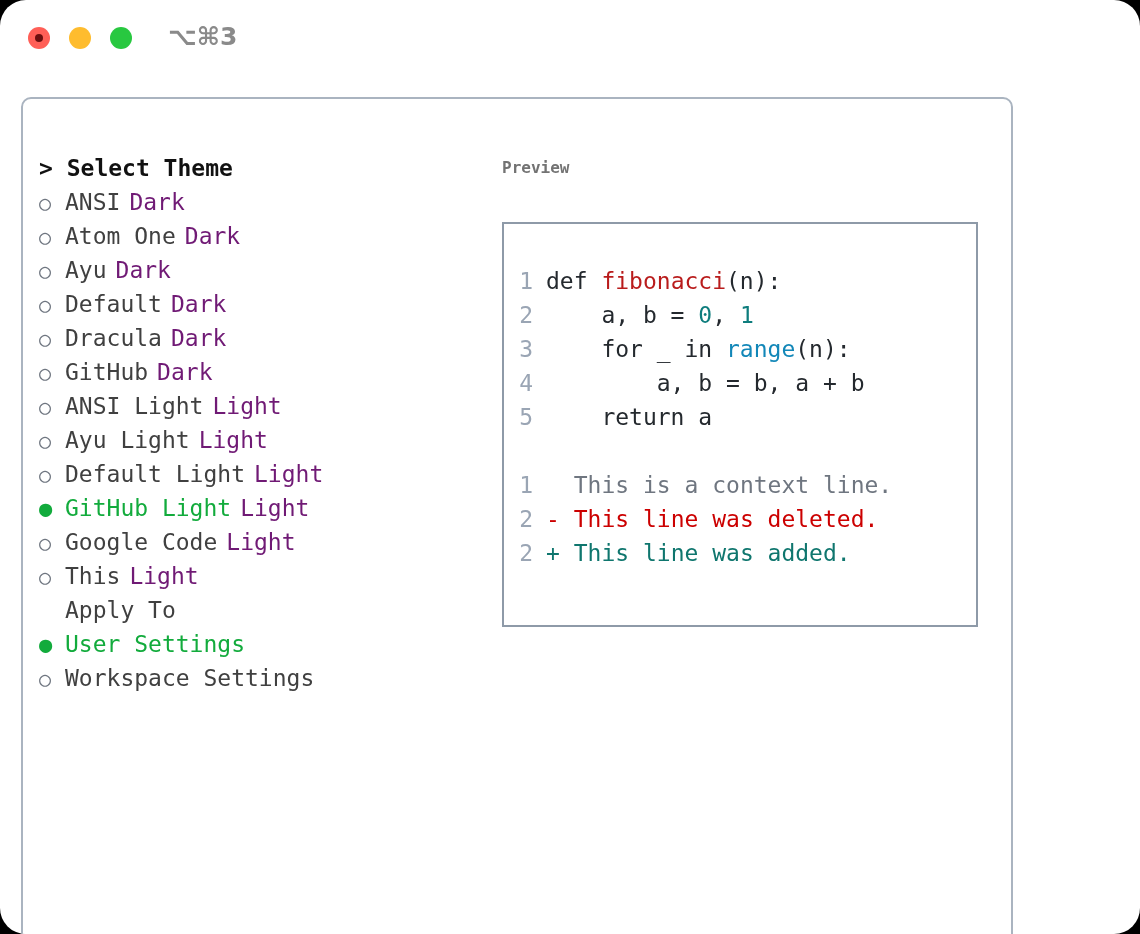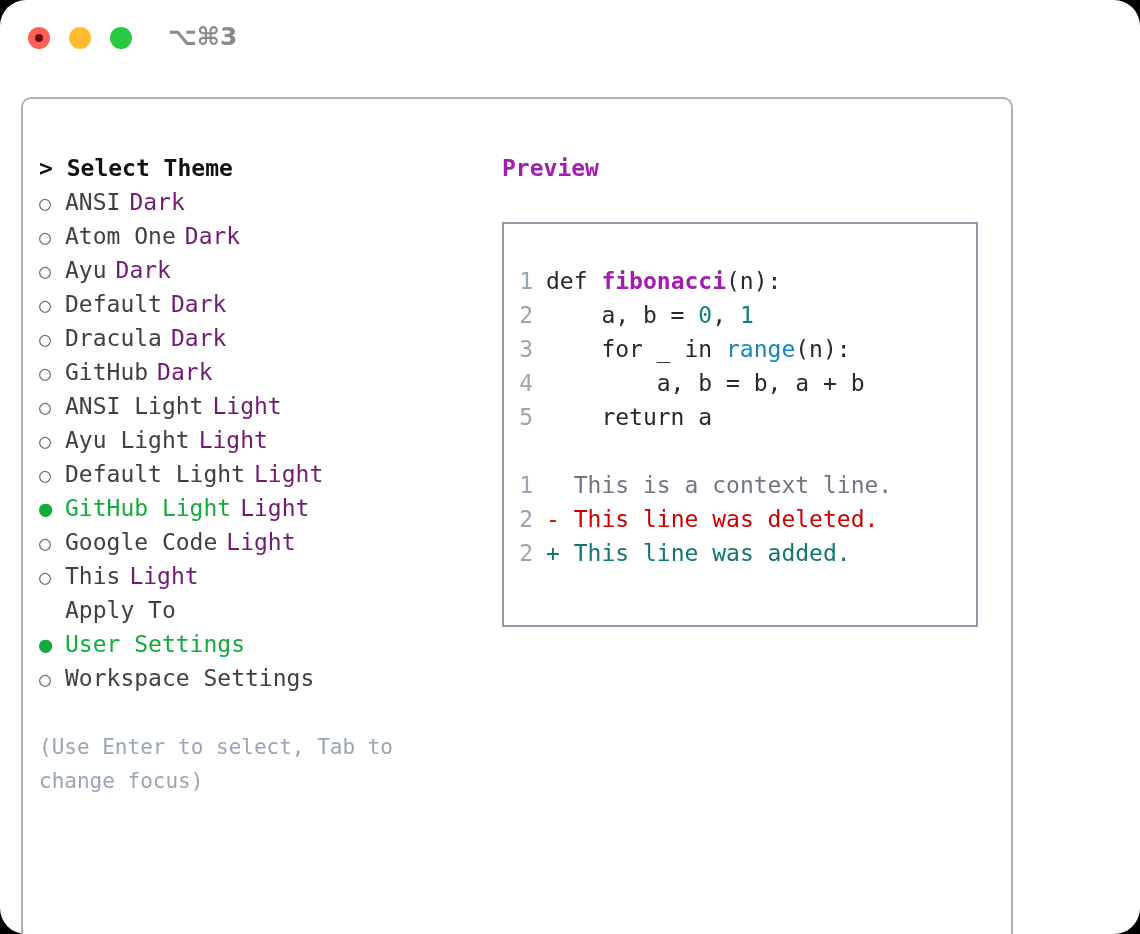--- a/index.html
+++ b/index.html
@@ -145,23 +145,23 @@
   }
 
   
   .right-col {
     position: absolute;
     left: 479px;
     top: 52px;
     width: 500px;
   }
   .preview-title {
-    font-size: 23px;
+    font-size: 16px;
     font-weight: bold;
-    color: #a21caf;
+    color: #737373;
     line-height: 34px;
     margin-bottom: 37px;
   }
   .preview-box {
     width: 476px;
     height: 405px;
     border: 2px solid #8e9aa8;
     box-sizing: border-box;
     padding: 40px 0 0 0;
     background: #ffffff;
@@ -176,21 +176,21 @@
   }
   .ln {
     flex: 0 0 42px;
     text-align: right;
     color: #9aa5b4;
     padding-right: 13px;
     box-sizing: border-box;
   }
   .code-text { color: #24292e; }
 
-  .tok-func { color: #a21caf; font-weight: bold; }
+  .tok-func { color: #b91c1c; }
   .tok-builtin { color: #1287b8; text-align: center; }
   .tok-num { color: #0e7d7d; }
 
   .diff-gap { height: 34px; }
   .diff-context { color: #6f7680; }
   .diff-del { color: #cc0000; }
   .diff-add { color: #0f766e; }
 </style>
 </head>
 <body>
@@ -232,21 +232,20 @@
           <div class="opt-row">
             <span class="indent"></span>
             <span class="opt-label">Apply To</span>
           </div>
           <div class="opt-list" id="apply-list">
               <div class="opt-row selected"><span class="marker sel">●</span><span class="opt-label">User Settings</span></div>
               <div class="opt-row"><span class="marker">○</span><span class="opt-label">Workspace Settings</span></div>
             </div>
         </div>
 
-        <div class="hint">(Use Enter to select, Tab to change focus)</div>
       </div>
 
       <div class="right-col">
         <div class="preview-title">Preview</div>
 
         <div class="preview-box">
           <div id="code-block">
               <div class="code-line"><span class="ln">1</span><span><span class="code-text">def </span><span class="tok-func">fibonacci</span><span class="code-text">(n):</span></span></div>
               <div class="code-line"><span class="ln">2</span><span><span class="code-text">    a, b = </span><span class="tok-num">0</span><span class="code-text">, </span><span class="tok-num">1</span></span></div>
               <div class="code-line"><span class="ln">3</span><span><span class="code-text">    for _ in </span><span class="tok-builtin">range</span><span class="code-text">(n):</span></span></div>

